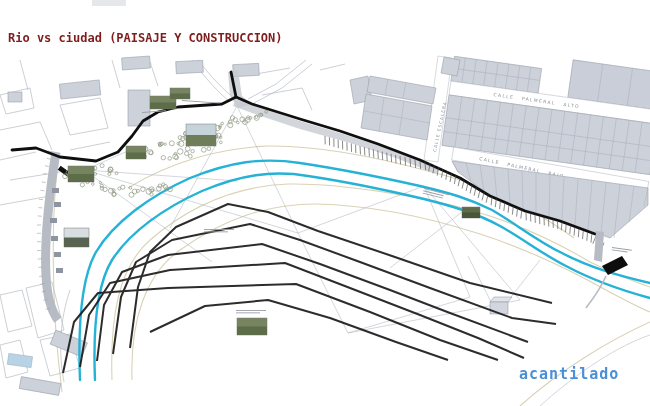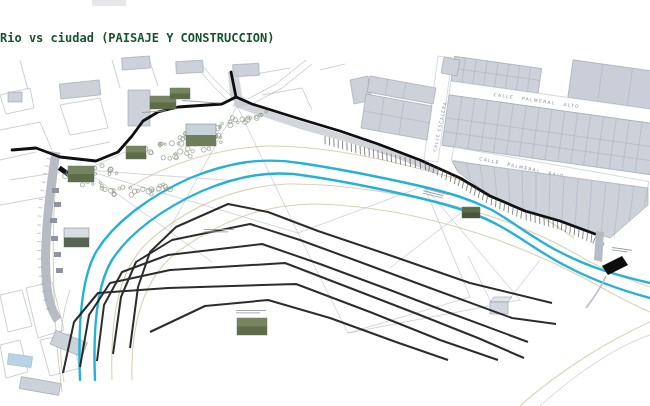--- a/index.html
+++ b/index.html
@@ -1,20 +1,20 @@
 <!DOCTYPE html>
 <html><head>
 <meta charset="utf-8">
 <style>
   html,body{margin:0;padding:0;background:#ffffff;}
   .stage{position:relative;width:650px;height:406px;background:#ffffff;overflow:hidden;
          font-family:"DejaVu Sans",sans-serif;}
   .stage svg{position:absolute;left:0;top:0;}
-  .title{position:absolute;left:0;top:31px;font:700 12px "DejaVu Sans Mono",monospace;
-         color:#14532d;letter-spacing:0px;white-space:pre;}
+  .title{position:absolute;left:8px;top:31px;font:700 12px "DejaVu Sans Mono",monospace;
+         color:#7f1d1d;letter-spacing:0px;white-space:pre;}
   .acantilado{position:absolute;left:519px;top:365px;font:700 15px "DejaVu Sans Mono",monospace;
          color:#4b8fd6;letter-spacing:1px;}
   .street{font-family:"DejaVu Sans",sans-serif;font-size:4.6px;fill:#8b909c;
           letter-spacing:1.3px;word-spacing:5px;}
   .street-v{font-family:"DejaVu Sans",sans-serif;font-size:4.2px;fill:#8b909c;letter-spacing:1.1px;}
 </style>
 </head>
 <body>
 
 <div class="stage">
@@ -450,13 +450,14 @@
         <g transform="rotate(4 182 100)">
           <rect x="182" y="100" width="38" height="0.9"></rect>
         </g>
         <g transform="rotate(-4 142 112)">
           <rect x="142" y="112" width="24" height="0.9"></rect>
         </g>
       </g>
   </svg>
 
   <div class="title">Rio vs ciudad (PAISAJE Y CONSTRUCCION)</div>
+  <div class="acantilado">acantilado</div>
 </div>
 
 </body></html>

